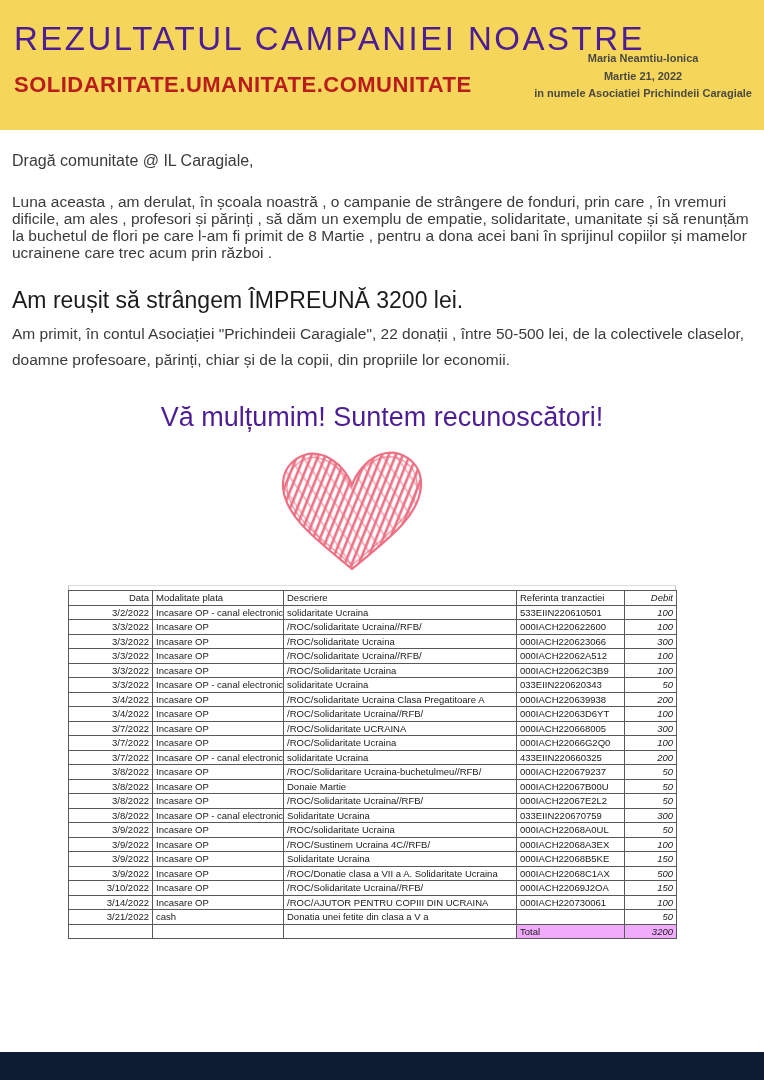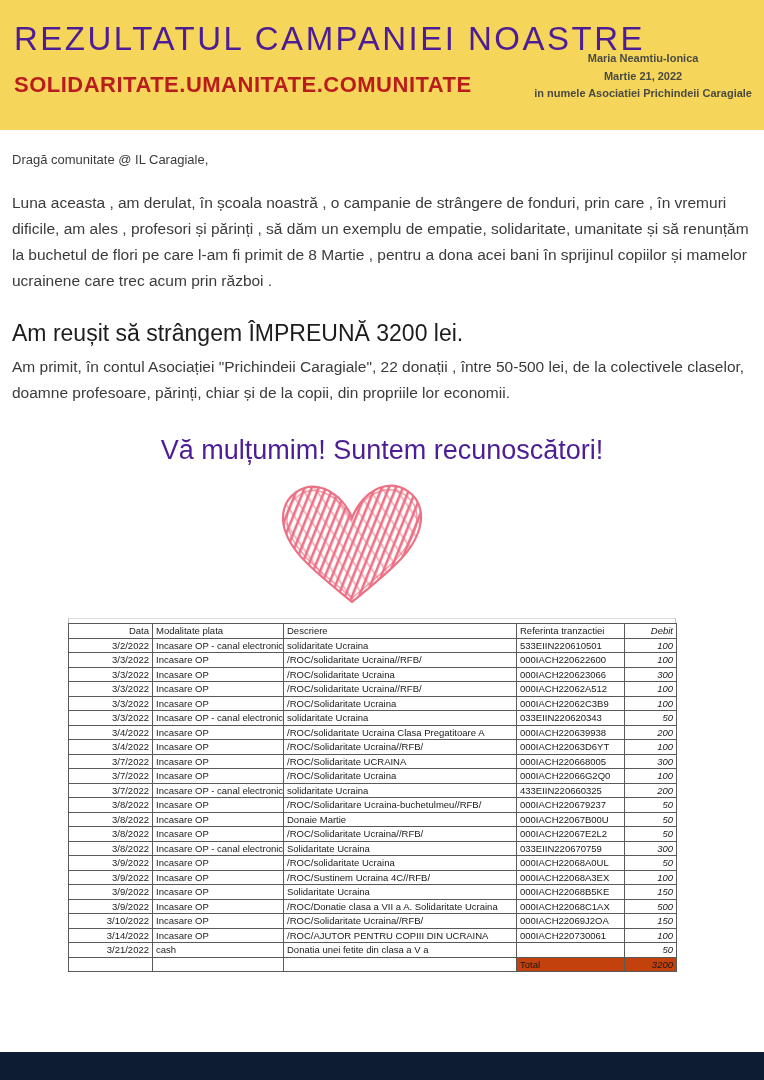--- a/index.html
+++ b/index.html
@@ -19,22 +19,22 @@
     position:absolute; left:14px; top:72px;
     font-size:22px; font-weight:bold; letter-spacing:0.5px; color:#b91c1c;
     white-space:nowrap;
   }
   .byline {
     position:absolute; right:12px; top:50px; text-align:center;
     font-size:11px; font-weight:bold; line-height:1.6; color:#4A4A42;
   }
   
   .content { padding:0 12px; }
-  .greeting { margin:22px 0 8px 0; font-size:13px; }
-  .intro-paragraph { margin:23px 0 0 0; font-size:15.5px; line-height:26px; }
+  .greeting { margin:22px 0 8px 0; font-size:16px; }
+  .intro-paragraph { margin:23px 0 0 0; font-size:15.5px; line-height:17px; }
   .result-heading { margin:26px 0 0 0; font-size:23px; font-weight:normal; color:#1c1c1c; }
   .donations-paragraph { margin:7px 0 0 0; font-size:15.5px; line-height:25.5px; }
   .thanks-message { margin:30px 0 0 0; text-align:center; font-size:27px; color:#4c1d95; }
   
   .heart-wrap { margin-top:8px; height:138px; display:flex; justify-content:center; }
   .heart-wrap svg { transform:translateX(-30px); }
   
   .table-zone { margin:6px 0 0 56px; }
   .pre-table-sliver {
     width:606px; height:4px;
@@ -44,21 +44,21 @@
     border-collapse:collapse; table-layout:fixed; width:608px;
     font-size:9.5px; color:#1a1a1a;
   }
   table.donations td, table.donations th {
     border:1px solid #595959; padding:0 3px; height:13.5px; line-height:13px;
     white-space:nowrap; overflow:hidden; font-weight:normal; text-align:left;
   }
   table.donations .c0 { text-align:right; }
   table.donations .c4 { text-align:right;font-style:italic; }
   table.donations th.c0 { text-align:right; }
-  .total-cell { background:#c2410c; font-weight:bold;margin-left:25px; }
+  .total-cell { background:#f0abfc; font-weight:bold;margin-left:25px; }
   
   .footer-bar { position:absolute; left:0; bottom:0; width:764px; height:28px; background:#0D1B33; }
 </style>
 </head>
 <body>
 
 <div class="page">
 
   <div class="header">
     <div class="campaign-title">REZULTATUL CAMPANIEI NOASTRE</div>

